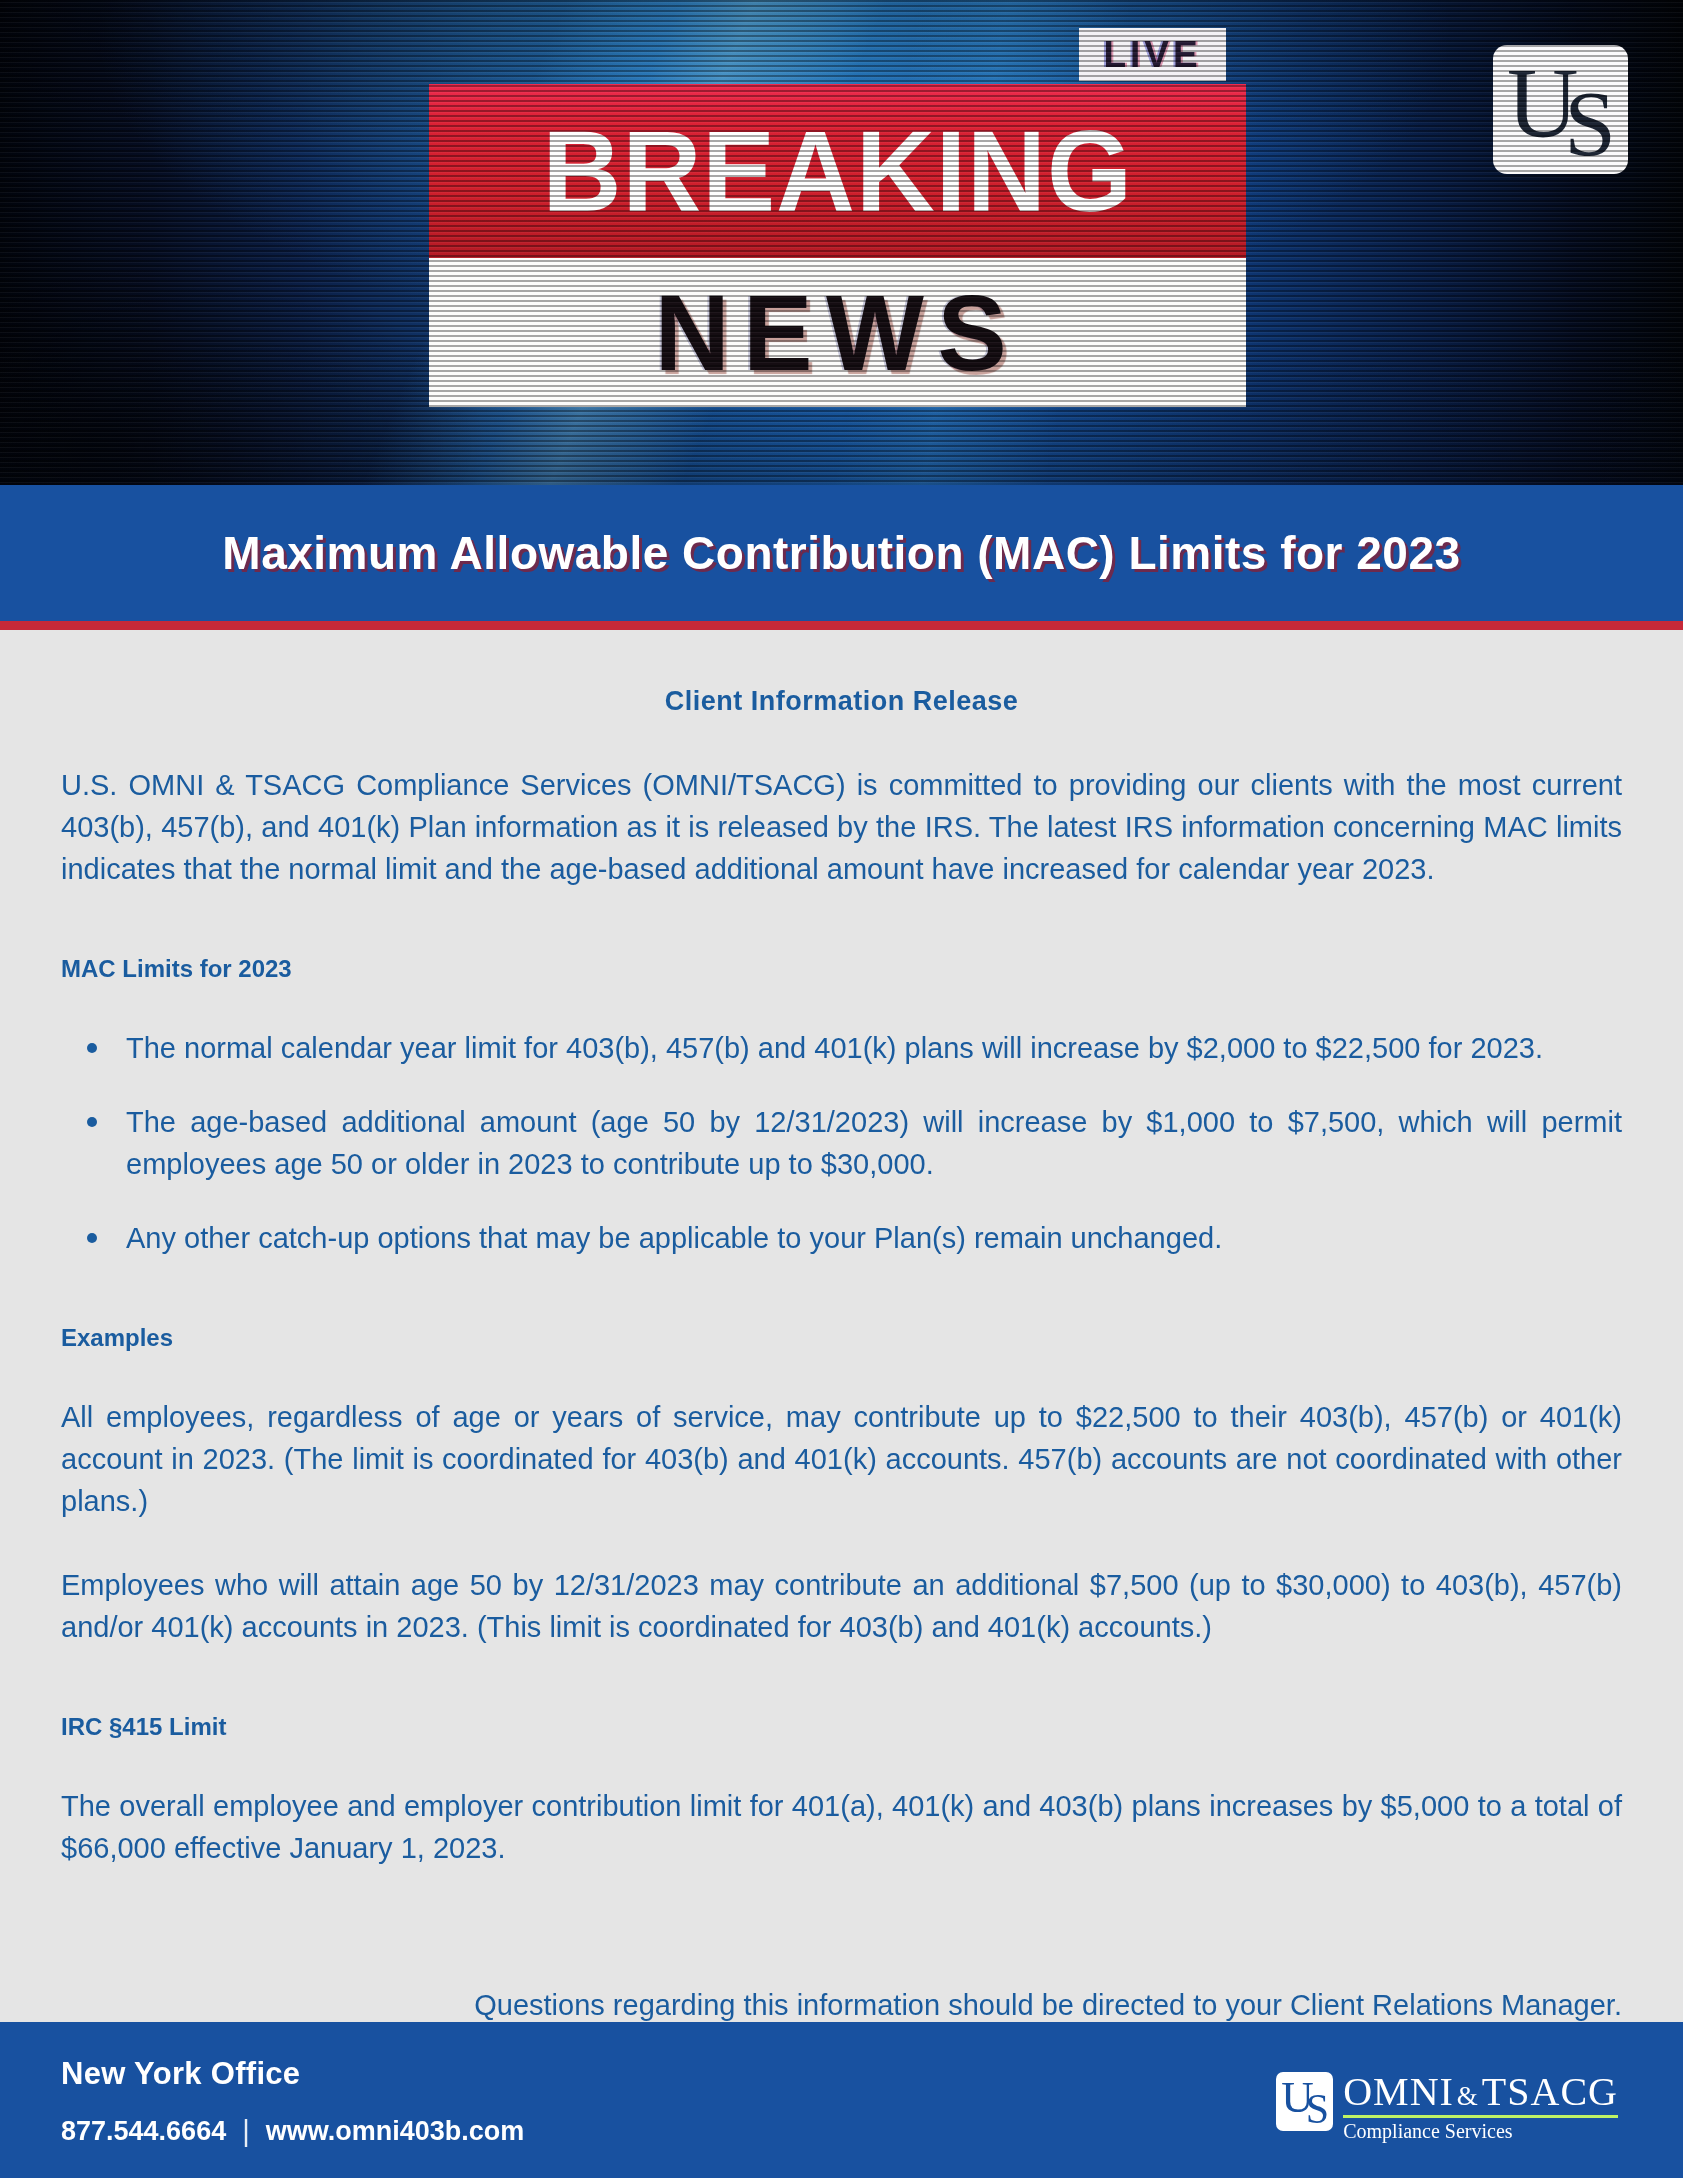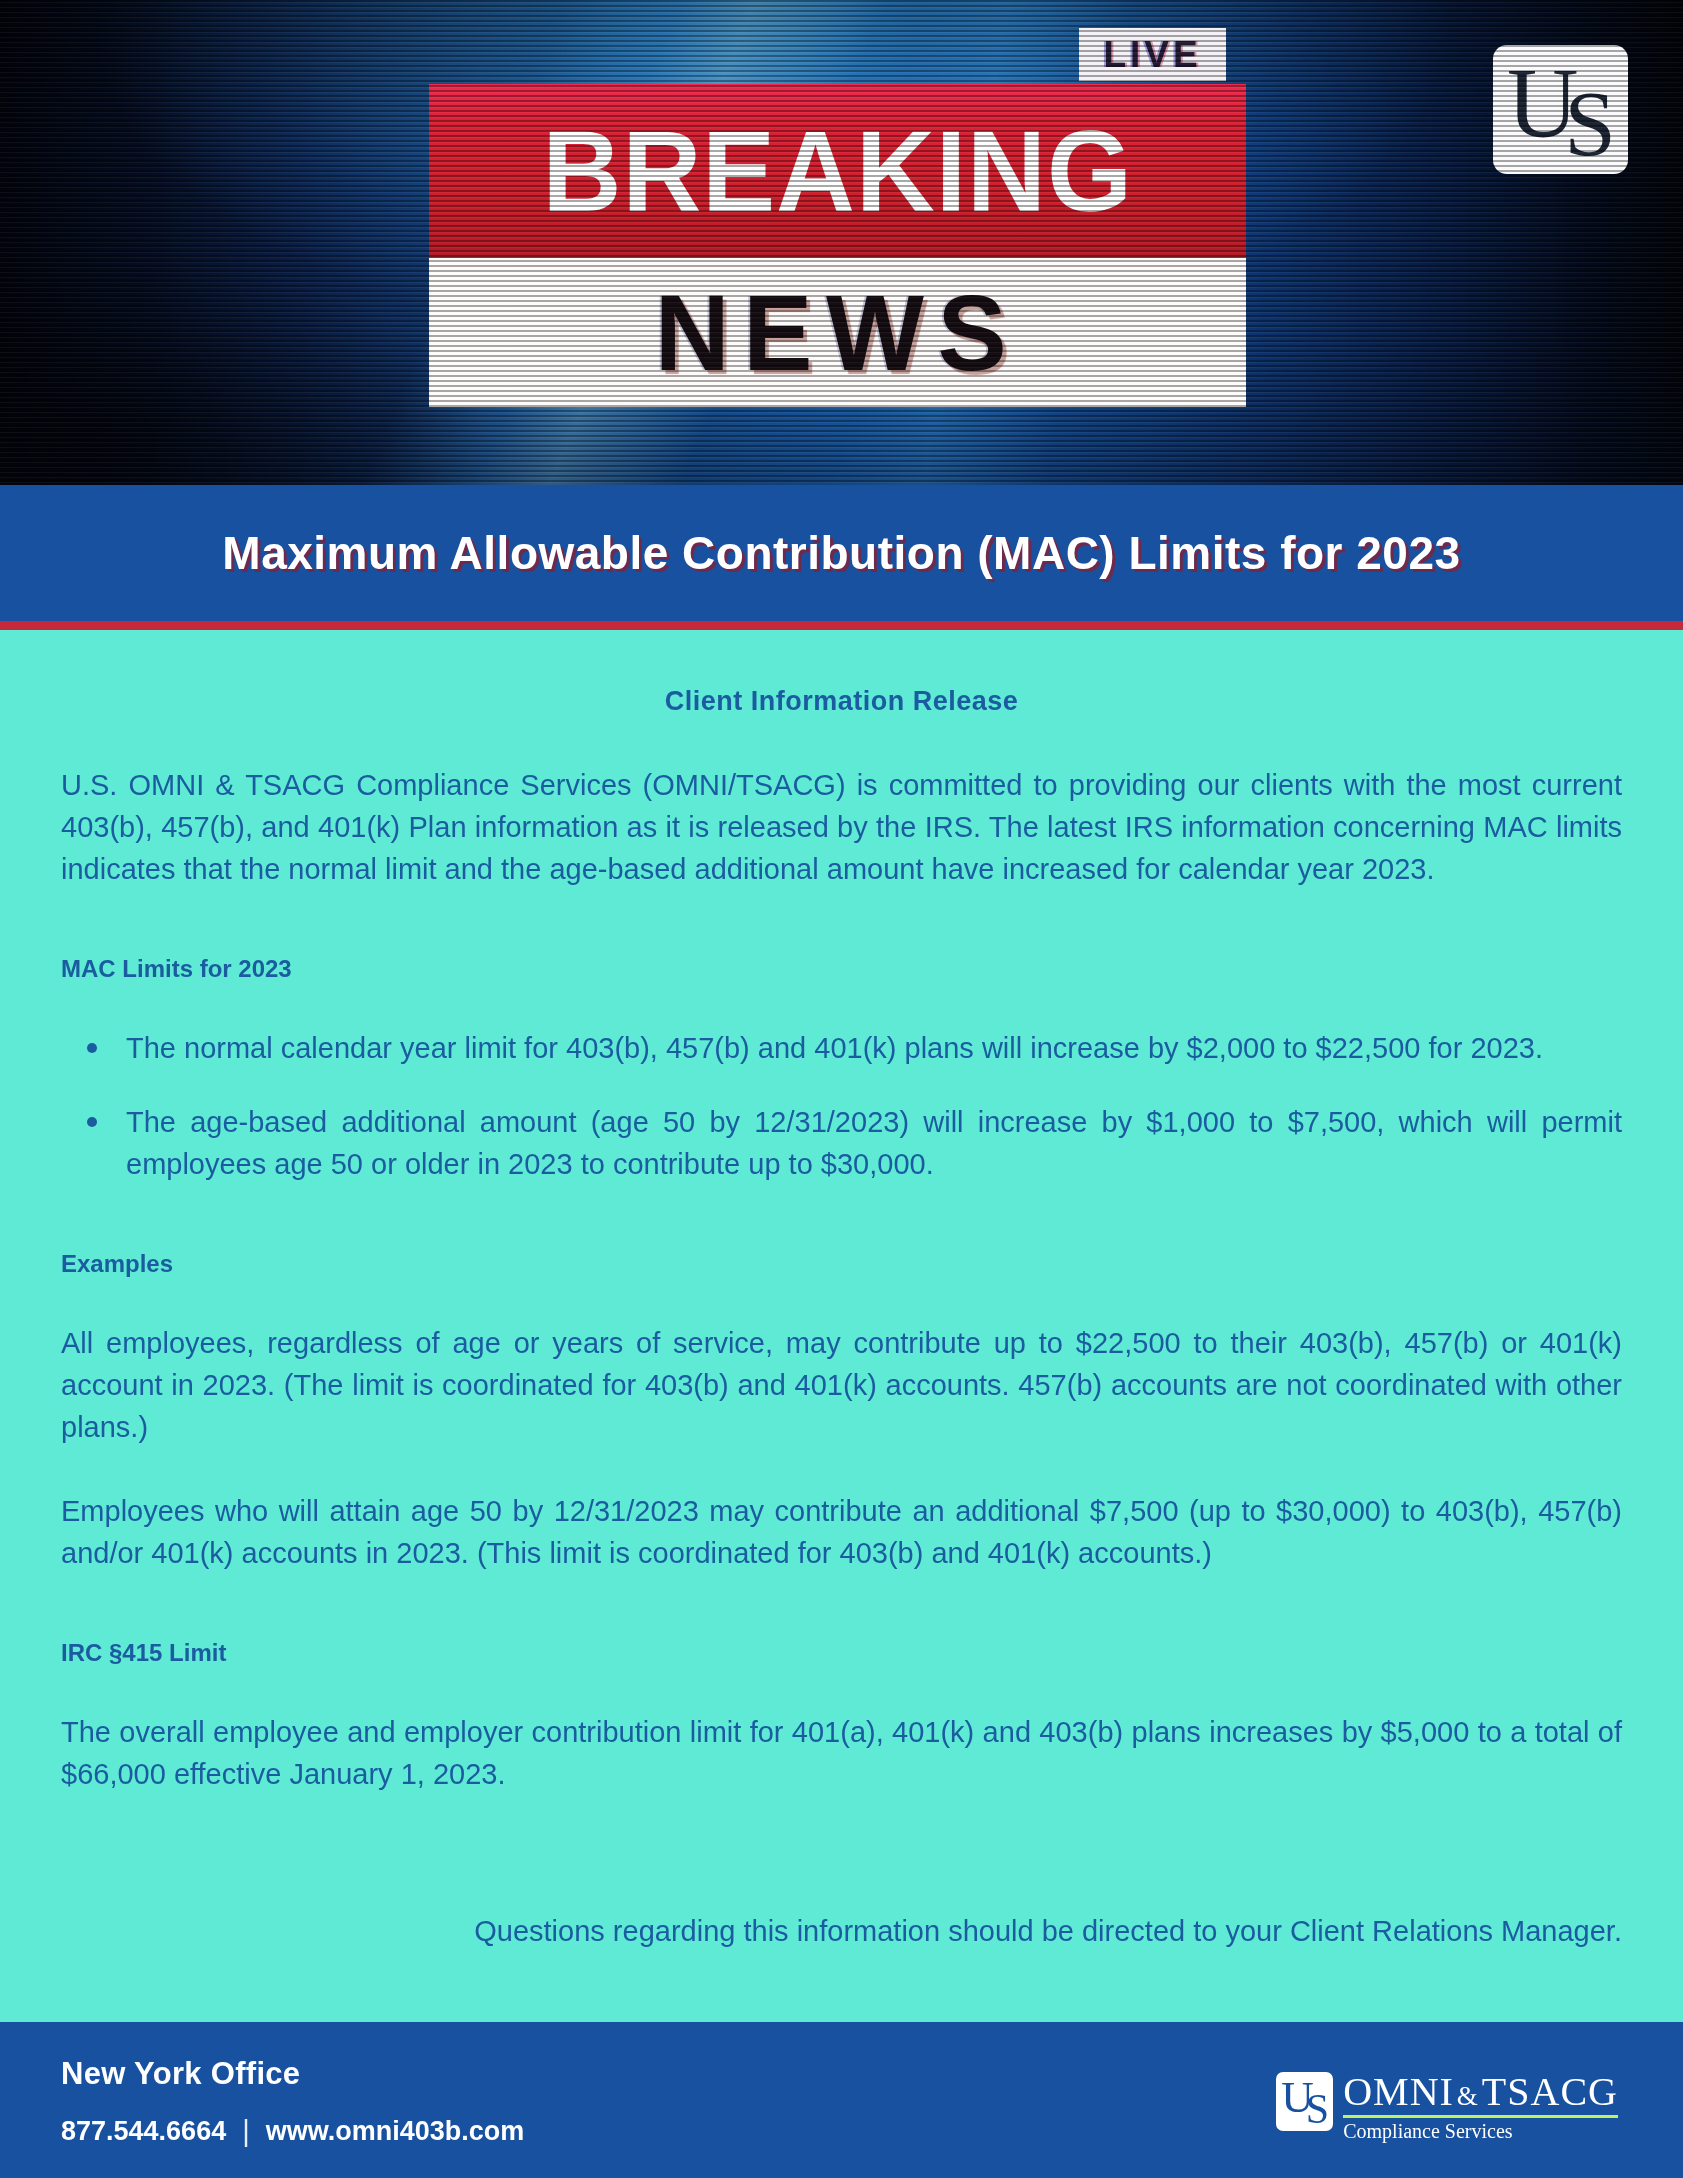--- a/index.html
+++ b/index.html
@@ -1,18 +1,18 @@
 <!DOCTYPE html>
 <html><head>
 <meta charset="utf-8">
 <style>
   html, body { margin:0; padding:0; background:#ffffff; }
   .page {
     position:relative; width:1683px; height:2178px; overflow:hidden;
-    background:#5eead4;
+    background:#e5e5e5;
     font-family:"Liberation Sans","DejaVu Sans",sans-serif;
   }
 
   
   .banner {
     position:absolute; top:0; left:0; width:1683px; height:485px;
     background:
       radial-gradient(circle at 557px 230px, rgba(255,255,255,0.95) 0px, rgba(215,238,255,0.8) 7px, rgba(150,205,255,0.38) 20px, rgba(80,160,255,0) 59px),
       linear-gradient(113deg, rgba(0,0,0,0) 30%, rgba(70,175,255,0.30) 36%, rgba(130,215,255,0.45) 40%, rgba(0,100,200,0) 47%),
       linear-gradient(100deg, rgba(0,0,0,0) 52%, rgba(70,180,255,0.28) 57%, rgba(0,120,220,0) 64%),
@@ -176,20 +176,21 @@
 
   <div class="content">
     <h1 class="client-heading">Client Information Release</h1>
 
     <p class="body-p intro">U.S. OMNI &amp; TSACG Compliance Services (OMNI/TSACG) is committed to providing our clients with the most current 403(b), 457(b), and 401(k) Plan information as it is released by the IRS. The latest IRS information concerning MAC limits indicates that the normal limit and the age-based additional amount have increased for calendar year 2023.</p>
 
     <h2 class="section-heading">MAC Limits for 2023</h2>
     <ul class="bullets">
       <li class="bullet">The normal calendar year limit for 403(b), 457(b) and 401(k) plans will increase by $2,000 to $22,500 for 2023.</li>
       <li class="bullet">The age-based additional amount (age 50 by 12/31/2023) will increase by $1,000 to $7,500, which will permit employees age 50 or older in 2023 to contribute up to $30,000.</li>
+      <li class="bullet">Any other catch-up options that may be applicable to your Plan(s) remain unchanged.</li>
     </ul>
 
     <h2 class="section-heading">Examples</h2>
     <p class="body-p after-heading">All employees, regardless of age or years of service, may contribute up to $22,500 to their 403(b), 457(b) or 401(k) account in 2023. (The limit is coordinated for 403(b) and 401(k) accounts. 457(b) accounts are not coordinated with other plans.)</p>
     <p class="body-p para-gap">Employees who will attain age 50 by 12/31/2023 may contribute an additional $7,500 (up to $30,000) to 403(b), 457(b) and/or 401(k) accounts in 2023. (This limit is coordinated for 403(b) and 401(k) accounts.)</p>
 
     <h2 class="section-heading">IRC §415 Limit</h2>
     <p class="body-p after-heading">The overall employee and employer contribution limit for 401(a), 401(k) and 403(b) plans increases by $5,000 to a total of $66,000 effective January 1, 2023.</p>
 
     <p class="body-p closing">Questions regarding this information should be directed to your Client Relations Manager.</p>

